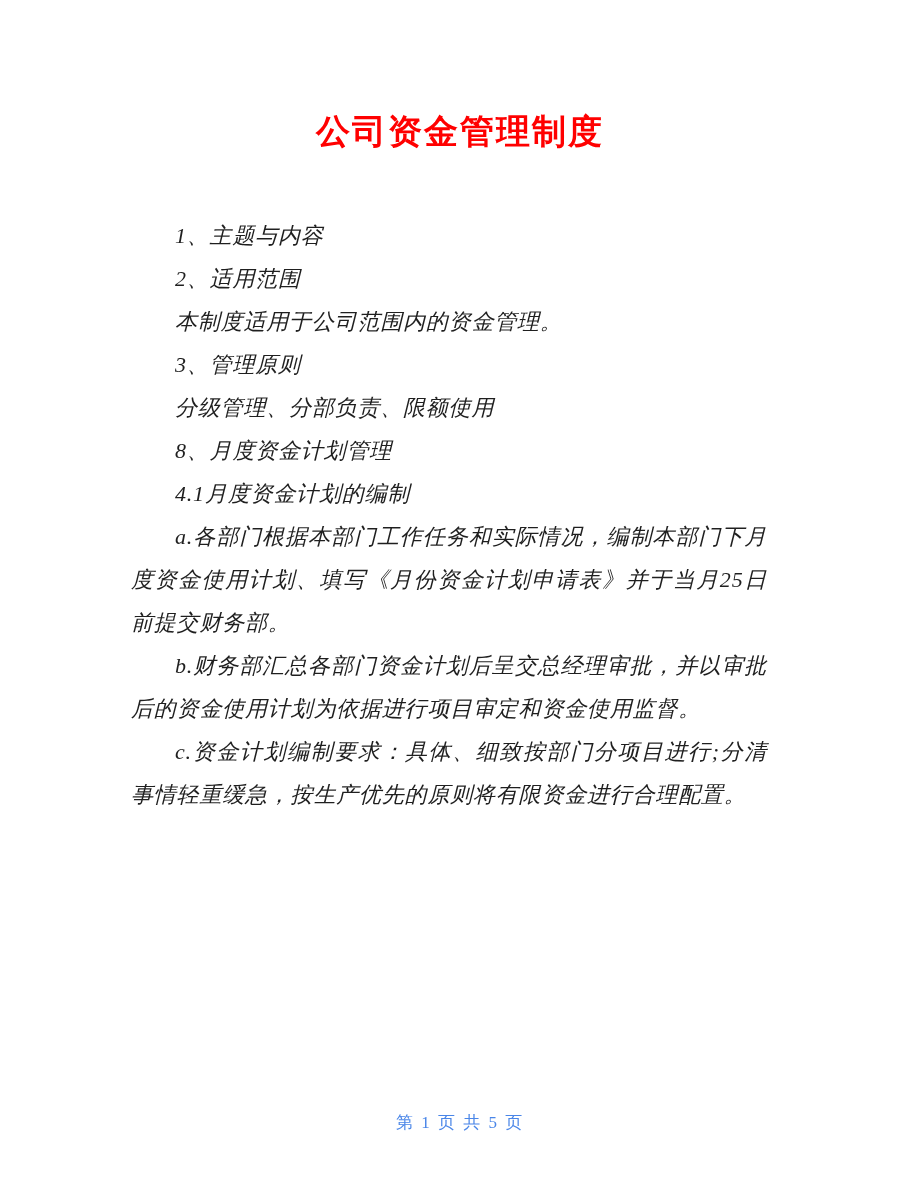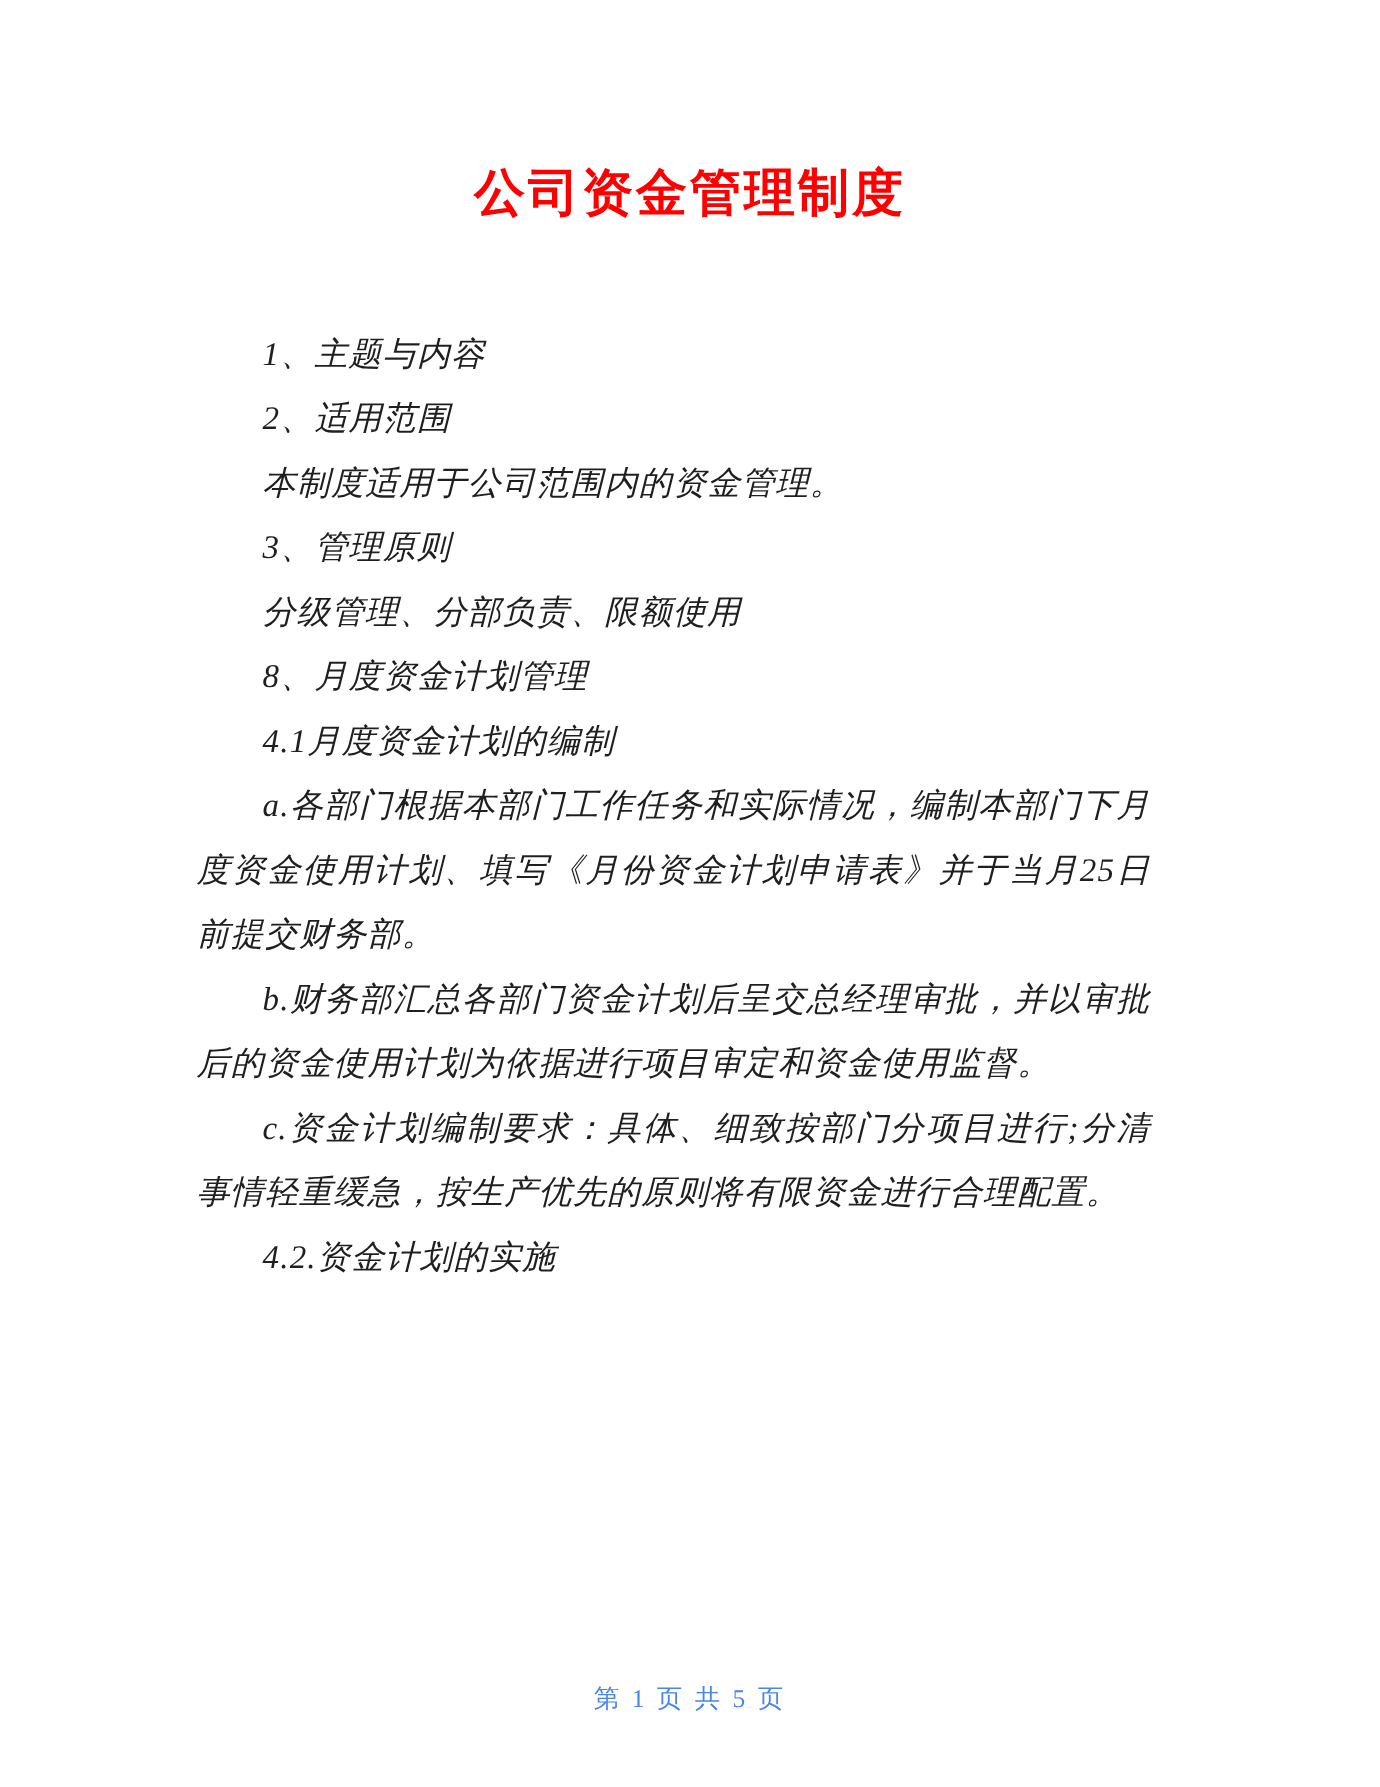--- a/index.html
+++ b/index.html
@@ -14,21 +14,21 @@
     position: relative;
     width: 920px;
     height: 1191px;
     background: var(--page-bg);
     overflow: hidden;
     font-family: "Liberation Serif", "DejaVu Serif", serif;
   }
   .doc-title {
     margin-top: 110px;
     text-align: center;
-    font-family: Liberation Mono, monospace;
+    font-family: Liberation Serif, serif;
     font-weight: bold;
     font-size: 34px;
     line-height: 44px;
     letter-spacing: 2px;
     color: var(--title-color);
   }
   .doc-content {
     margin: 60px 153px 0 131px;
     width: 636px;
     color: var(--body-text);
@@ -38,21 +38,21 @@
     text-align: justify;
     font-style: italic;
   }
   .doc-content p {
     text-indent: 2em;
     margin: 0;
   }
   .page-footer {
     position: absolute;
     left: 0;
-    bottom: 47px;
+    bottom: 57px;
     width: 100%;
     text-align: center;
     font-size: 17px;
     line-height: 22px;
     letter-spacing: 2px;
     color: var(--footer-color);
   }
 </style>
 </head>
 <body>
@@ -64,19 +64,18 @@
       <p>1、主题与内容</p>
       <p>2、适用范围</p>
       <p>本制度适用于公司范围内的资金管理。</p>
       <p>3、管理原则</p>
       <p>分级管理、分部负责、限额使用</p>
       <p>8、月度资金计划管理</p>
       <p>4.1月度资金计划的编制</p>
       <p>a.各部门根据本部门工作任务和实际情况，编制本部门下月度资金使用计划、填写《月份资金计划申请表》并于当月25日前提交财务部。</p>
       <p>b.财务部汇总各部门资金计划后呈交总经理审批，并以审批后的资金使用计划为依据进行项目审定和资金使用监督。</p>
       <p>c.资金计划编制要求：具体、细致按部门分项目进行;分清事情轻重缓急，按生产优先的原则将有限资金进行合理配置。</p>
-      <p>4.2.资金计划的实施</p>
     </div>
 
   <div class="page-footer">
     <span>第 1 页 共 5 页</span>
   </div>
 </div>
 
 </body></html>

